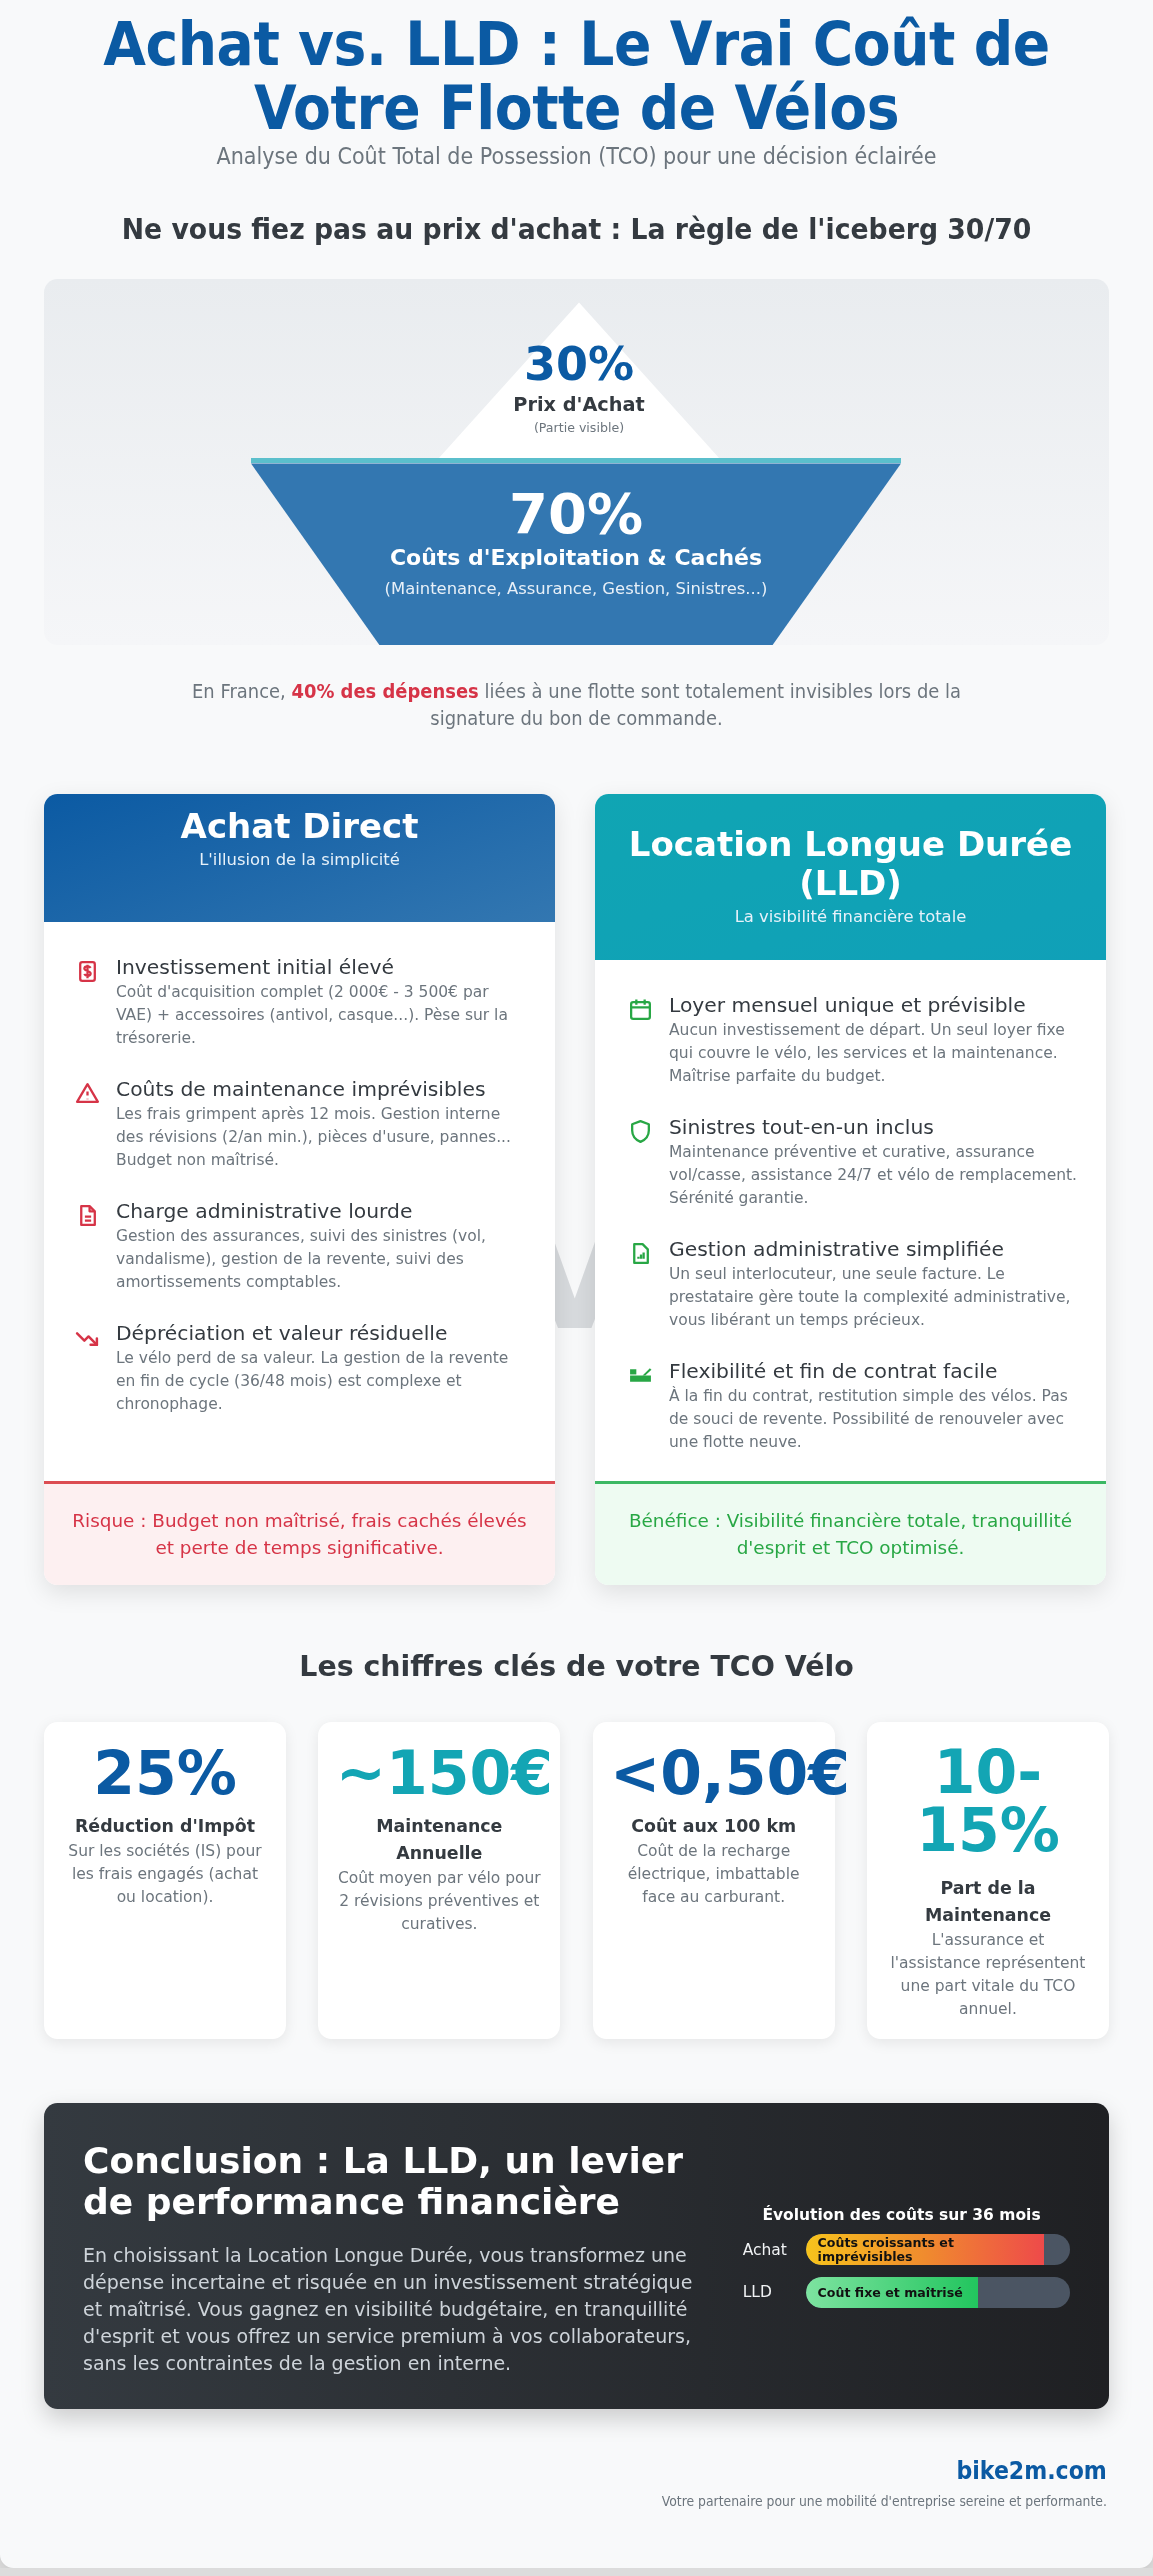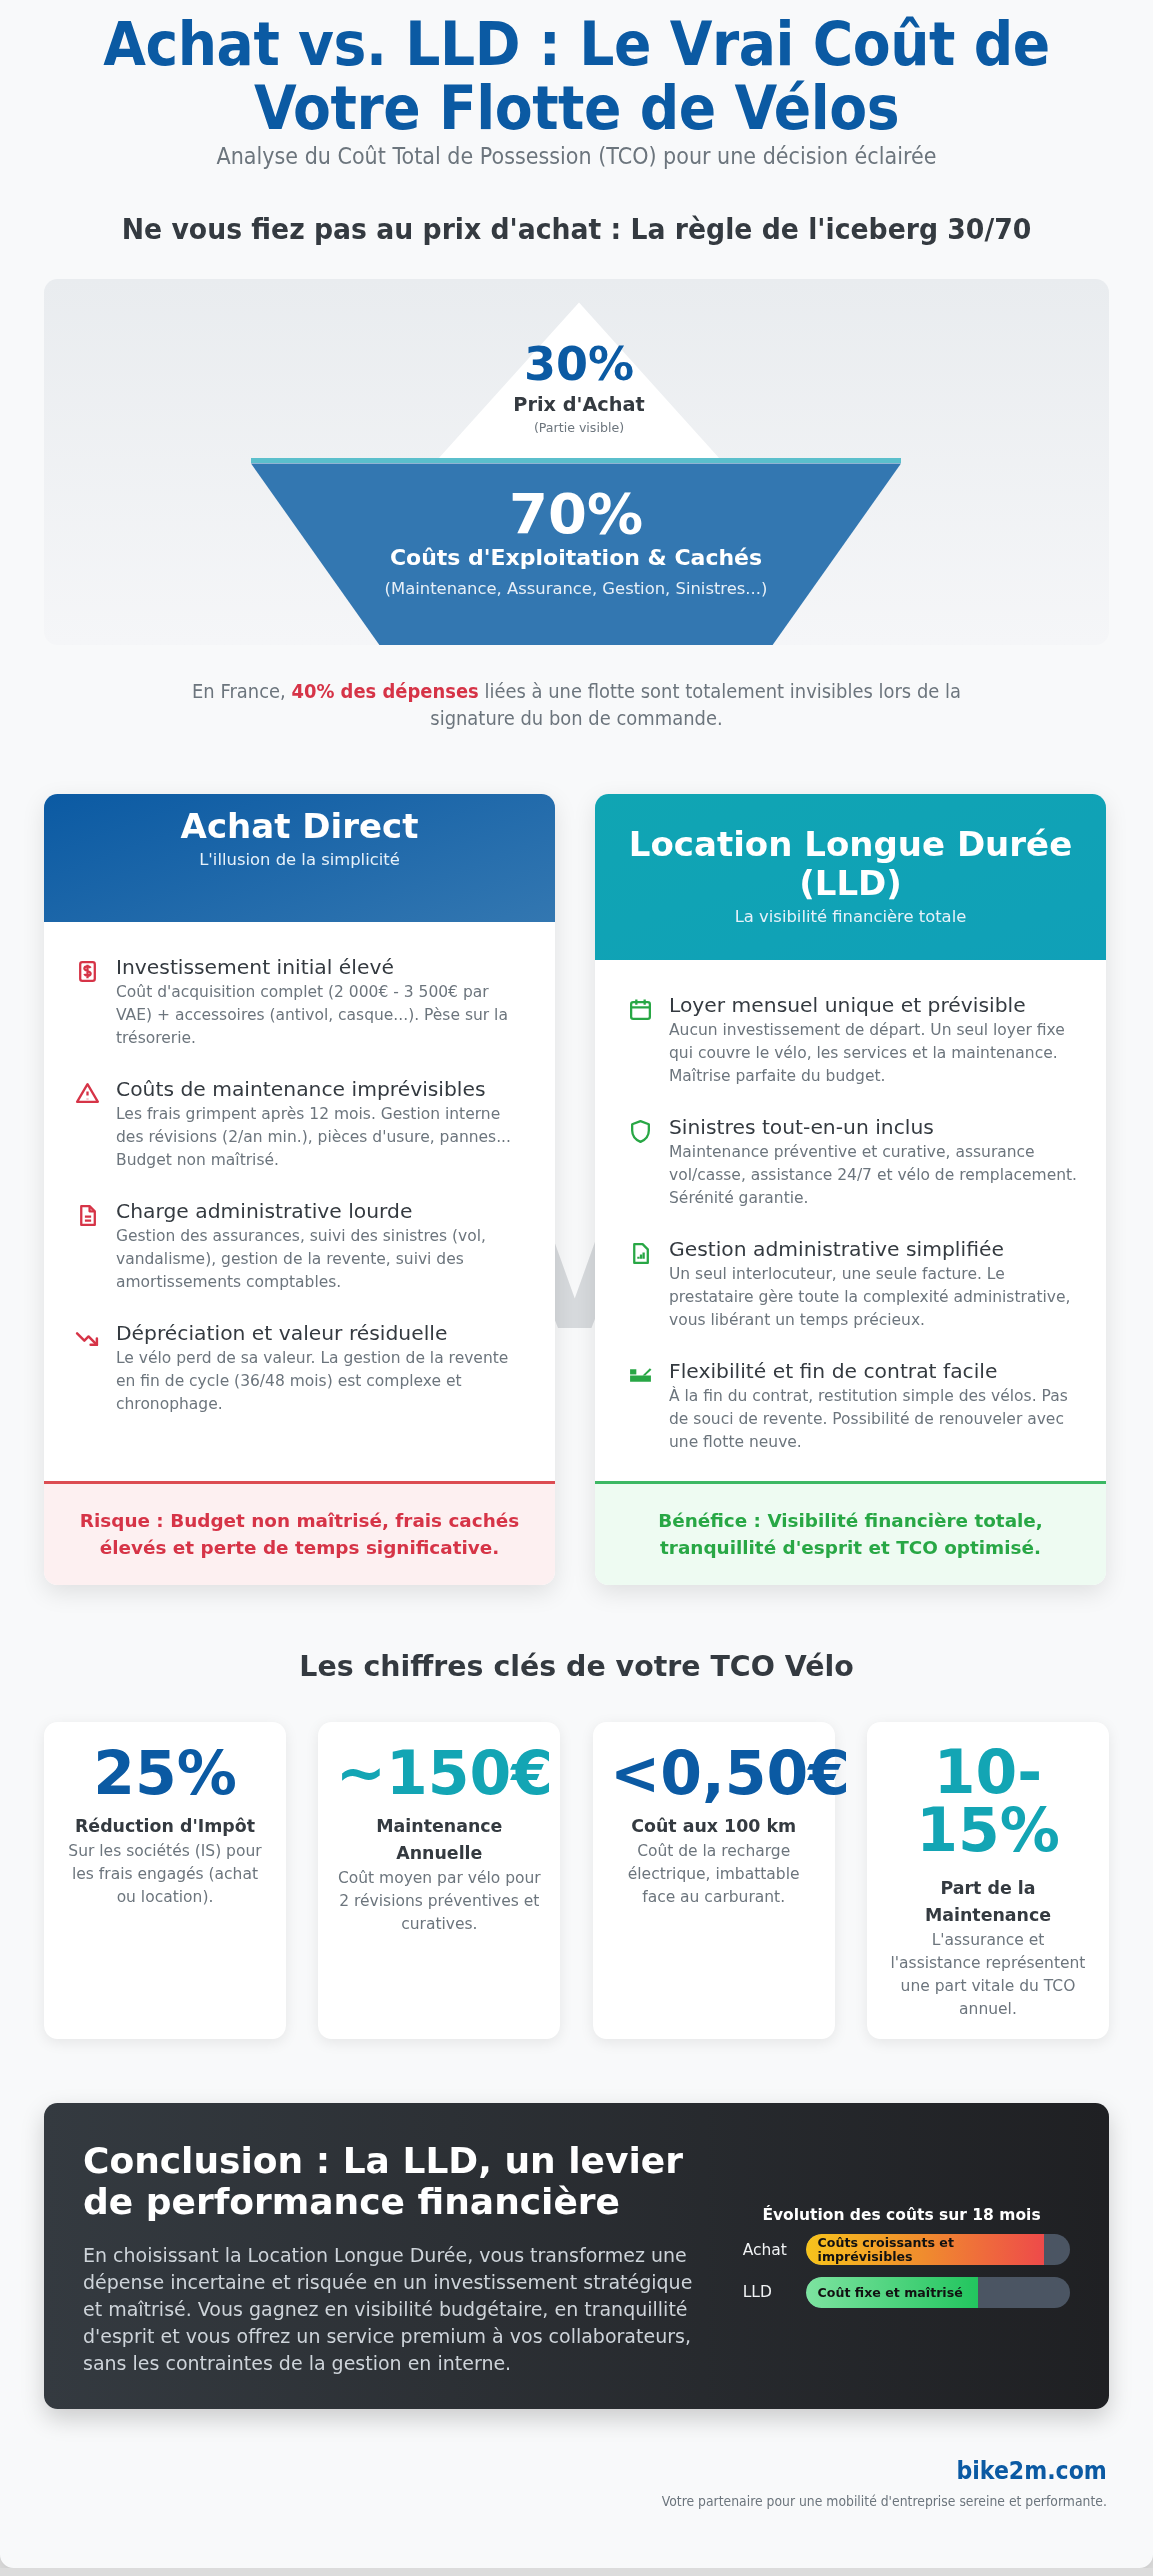--- a/index.html
+++ b/index.html
@@ -135,21 +135,21 @@
   .item-icon svg { width: 25px; height: 25px; display: block; }
   .item-body { flex: 1; }
   .item-title { font-size: 20.3px; font-weight: normal; color: #343a40; line-height: 25px; }
   .item-text { font-size: 15.5px; line-height: 23px; color: #6c757d; margin-top: 1px; }
   .card-foot {
     position: absolute;
     left: 0; right: 0; bottom: 0;
     height: 104px;
     border-top: 3.9px solid;
     text-align: center;
-    font-weight: bold;
+    font-weight: normal;
     font-size: 18.4px;
     line-height: 27px;
     padding: 23px 19.3px 0 19.3px;
   }
   .left .card-foot { background: #fdf0f1; border-color: #dc4c52; color: #d63447; }
   .right .card-foot { background: #eefbf2; border-color: #3cb864; color: #28a745; }
 
   .kpi-title { margin-top: 64px; transform: scaleX(0.98); }
   .kpis {
     display: flex;
@@ -367,21 +367,21 @@
       <div class="kpi-text">L'assurance et l'assistance représentent une part vitale du TCO annuel.</div>
     </div>
   </div>
 
   <div class="conclusion">
     <div class="concl-left">
       <div class="concl-title">Conclusion : La LLD, un levier de performance financière</div>
       <div class="concl-text">En choisissant la Location Longue Durée, vous transformez une dépense incertaine et risquée en un investissement stratégique et maîtrisé. Vous gagnez en visibilité budgétaire, en tranquillité d'esprit et vous offrez un service premium à vos collaborateurs, sans les contraintes de la gestion en interne.</div>
     </div>
     <div class="concl-chart">
-      <div class="chart-title">Évolution des coûts sur 18 mois</div>
+      <div class="chart-title">Évolution des coûts sur 36 mois</div>
       <div class="bar-row">
         <div class="bar-label">Achat</div>
         <div class="bar-track">
           <div class="bar-fill achat" style="width: 90%;"></div>
           <div class="bar-text">Coûts croissants et imprévisibles</div>
         </div>
       </div>
       <div class="bar-row">
         <div class="bar-label">LLD</div>
         <div class="bar-track">

